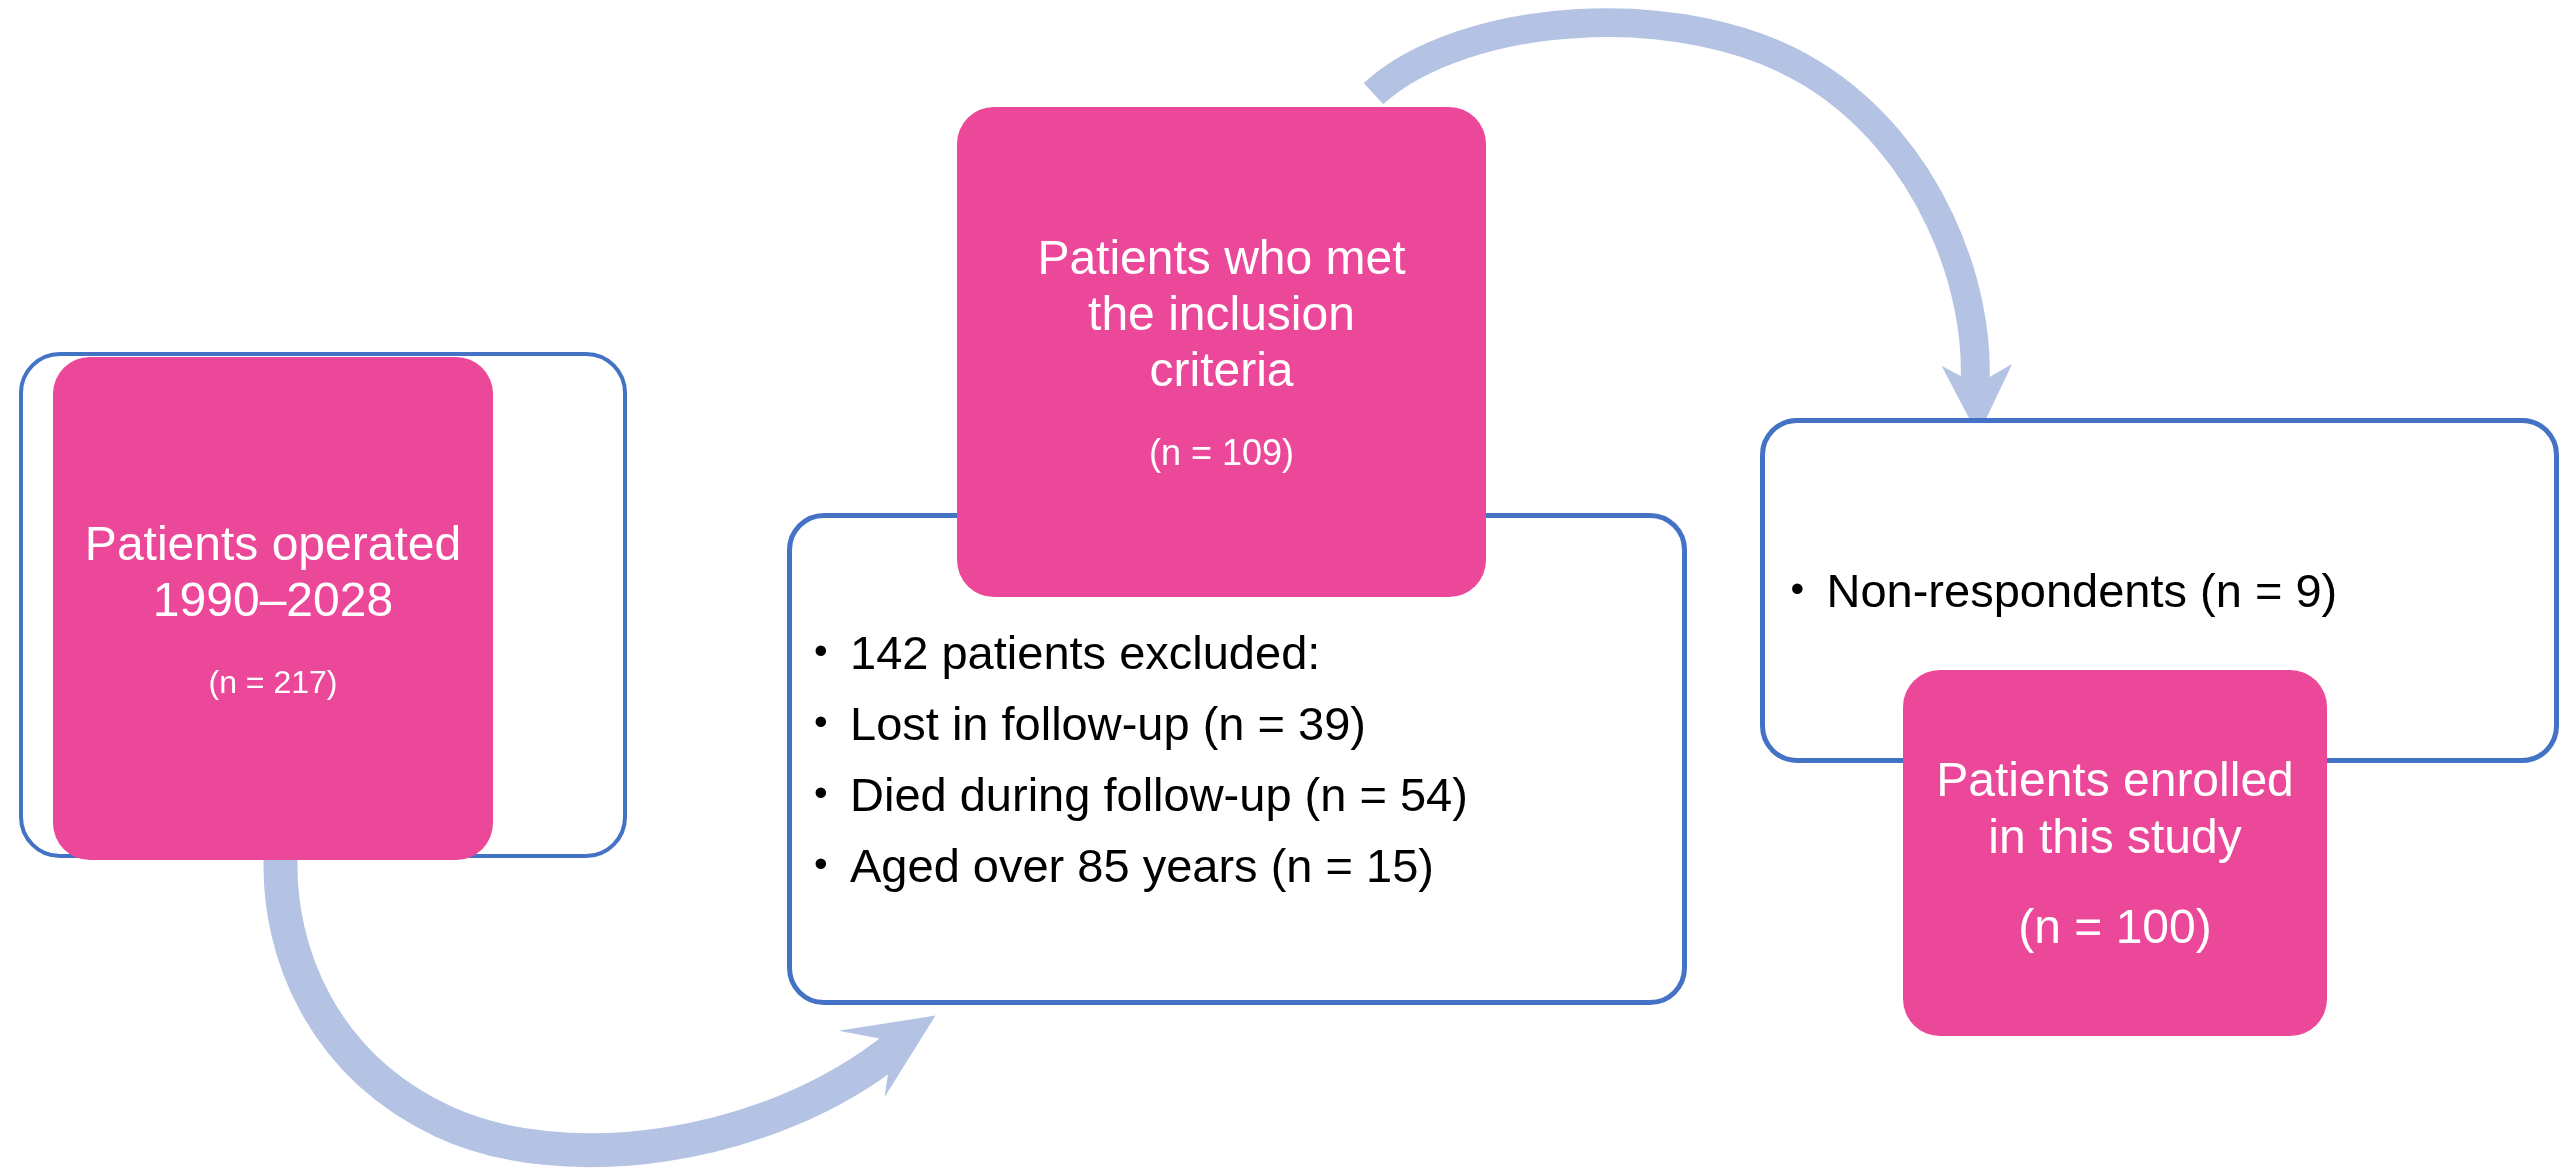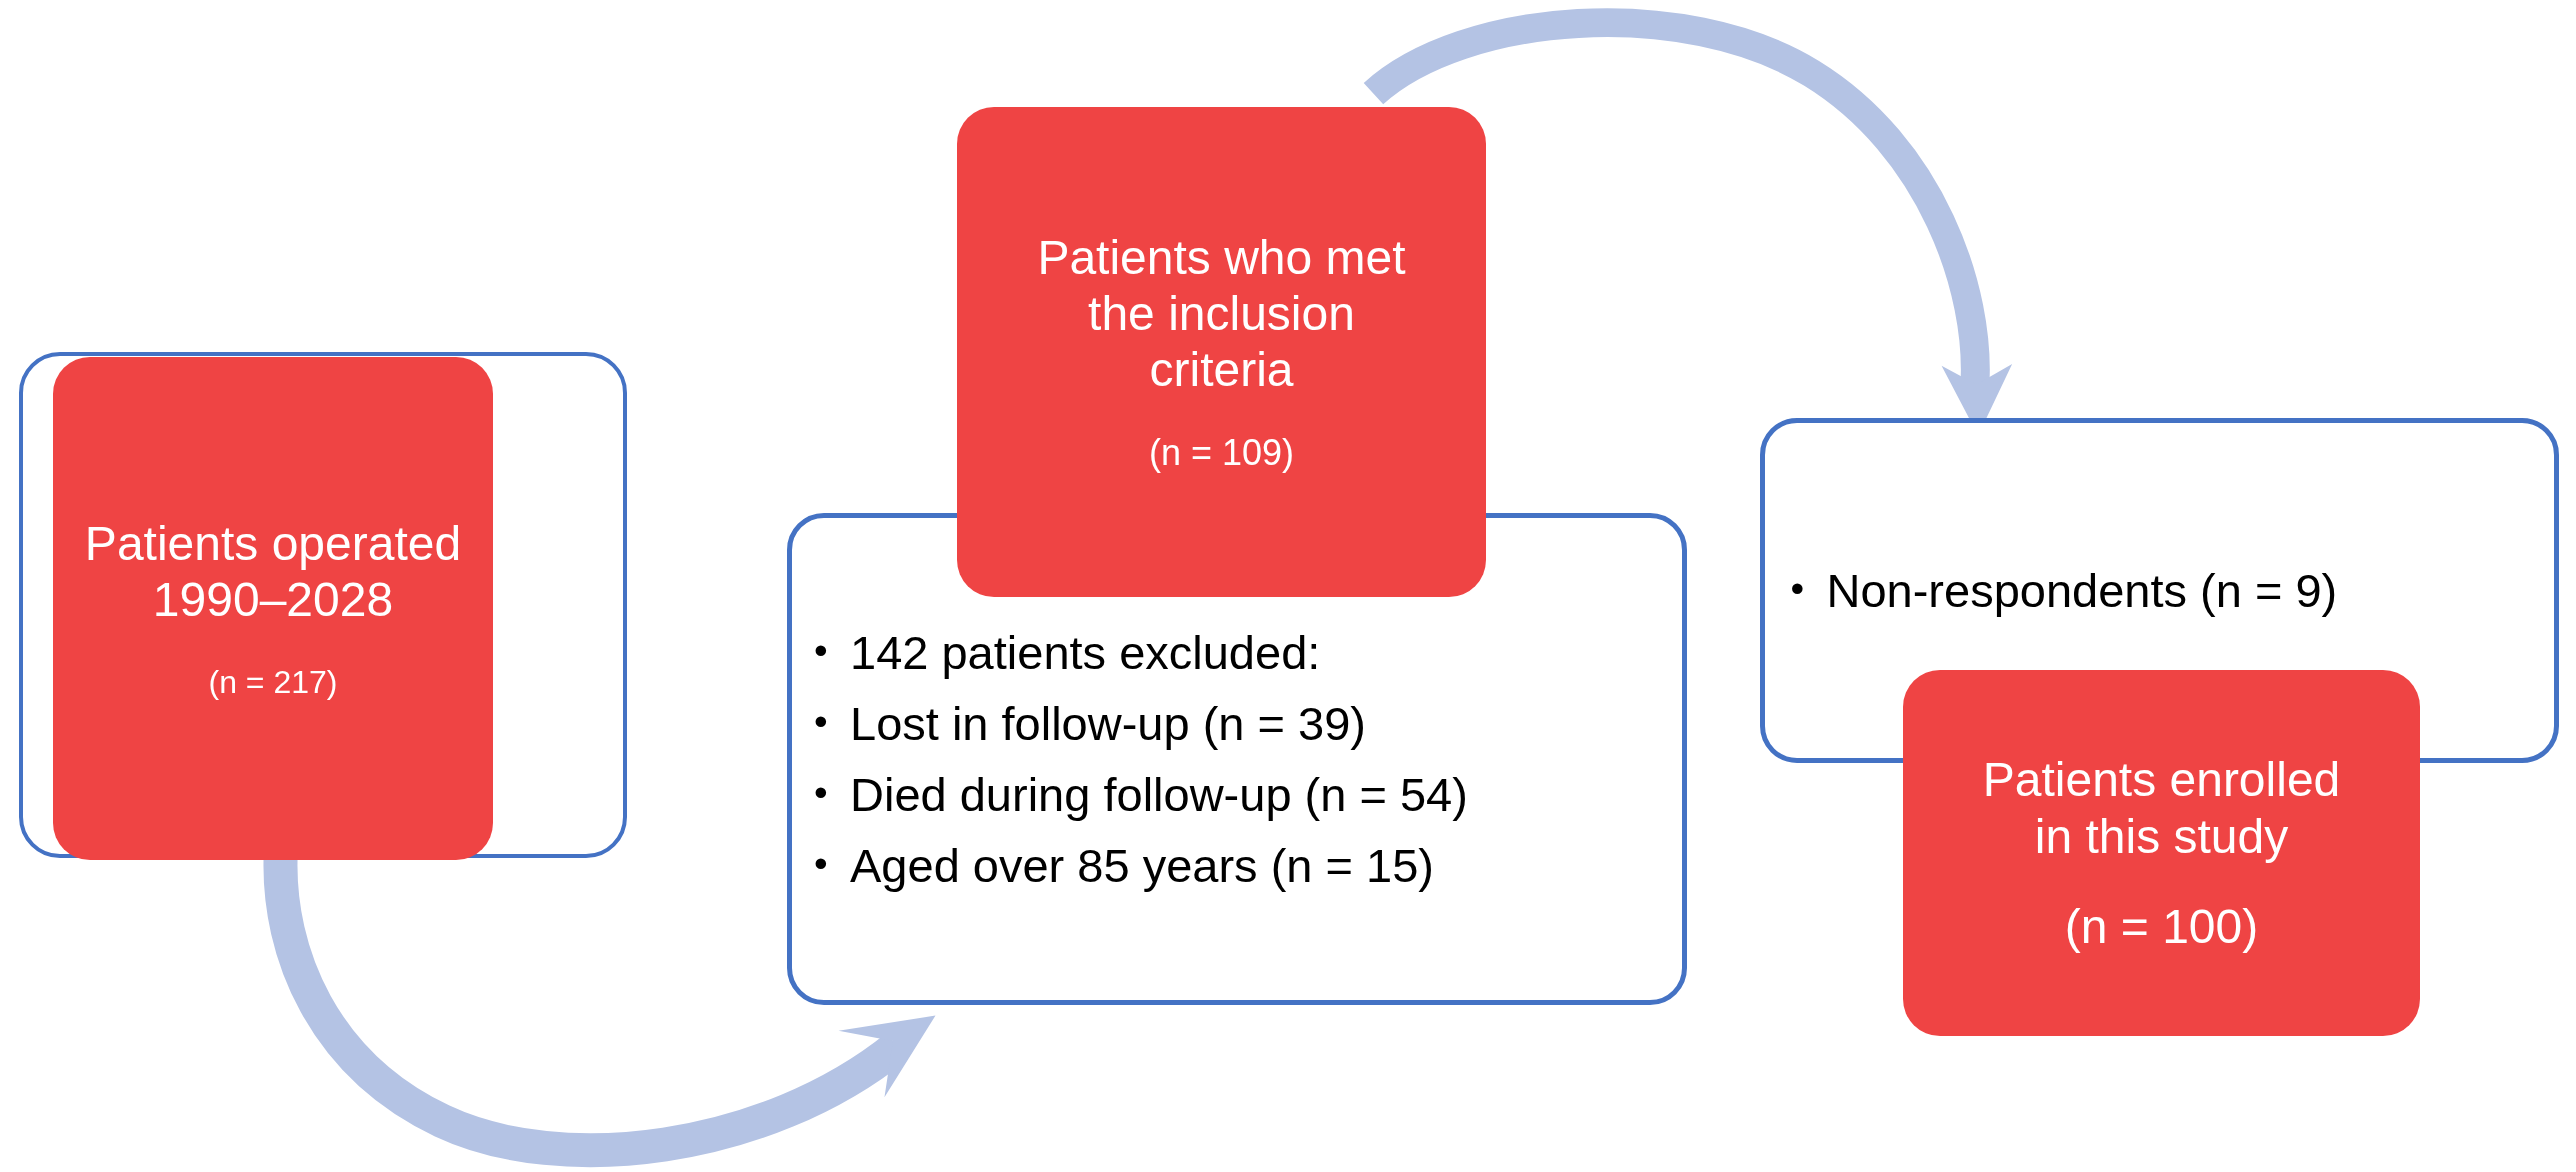--- a/index.html
+++ b/index.html
@@ -27,21 +27,21 @@
   }
   .node {
     position: absolute;
     box-sizing: border-box;
     display: flex;
     flex-direction: column;
     align-items: center;
     justify-content: center;
   }
   .node-filled {
-    background: #ef4444;
+    background: #ec4899;
     color: #ffffff;
     border-radius: 37px;
     text-align: center;
   }
   .node-outline {
     background: #ffffff;
     border: 5.1px solid #4472C4;
     border-radius: 37px;
     color: #000000;
   }
@@ -74,21 +74,21 @@
     padding: 18.7px 29px 18.7px 22px;
   }
   #node-nonresp {
     left: 1760px; top: 418px; width: 799px; height: 345px;
     z-index: 2;
     align-items: flex-start;
     justify-content: center;
     padding: 8.5px 25.5px;
   }
   #node-enrolled {
-    left: 1903px; top: 670px; width: 517px; height: 366px;
+    left: 1903px; top: 670px; width: 424px; height: 366px;
     z-index: 3;
   }
 
   
   .node-line {
     line-height: 1.17;
     white-space: pre;
   }
   #node-operated .node-line { font-size: 48px; }
   #node-operated .node-count { font-size: 32px; margin-top: 36px; }

